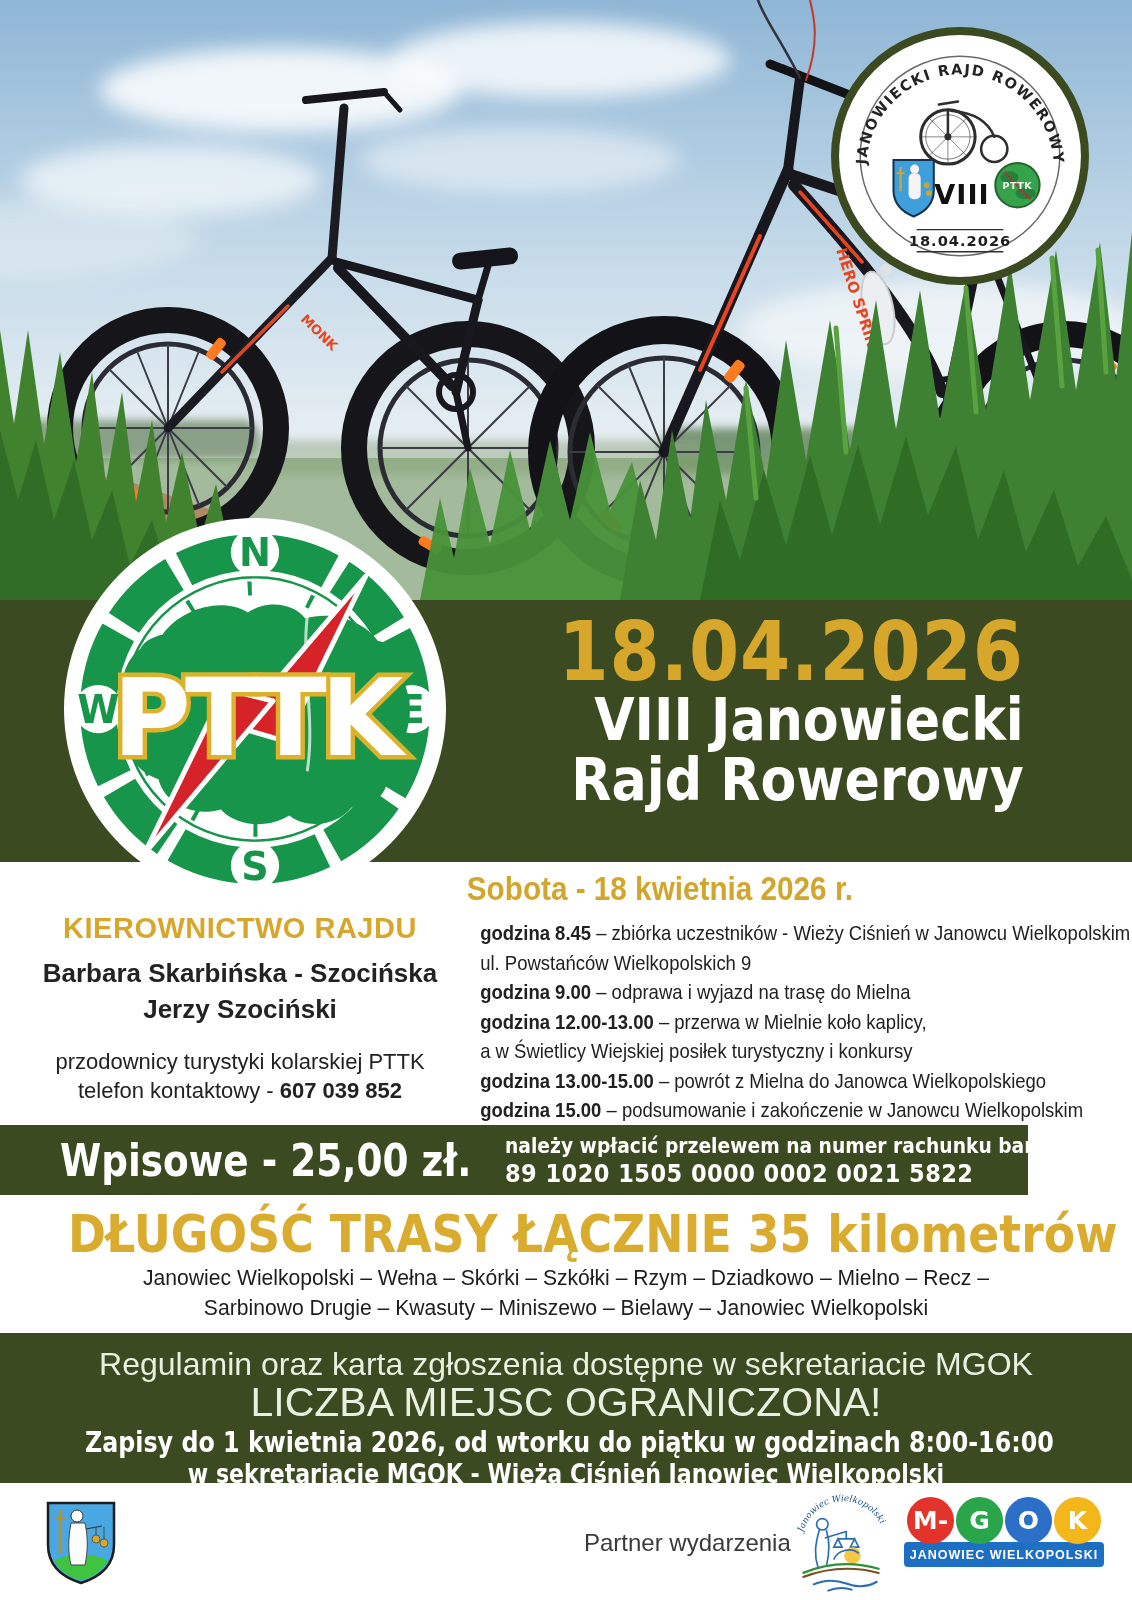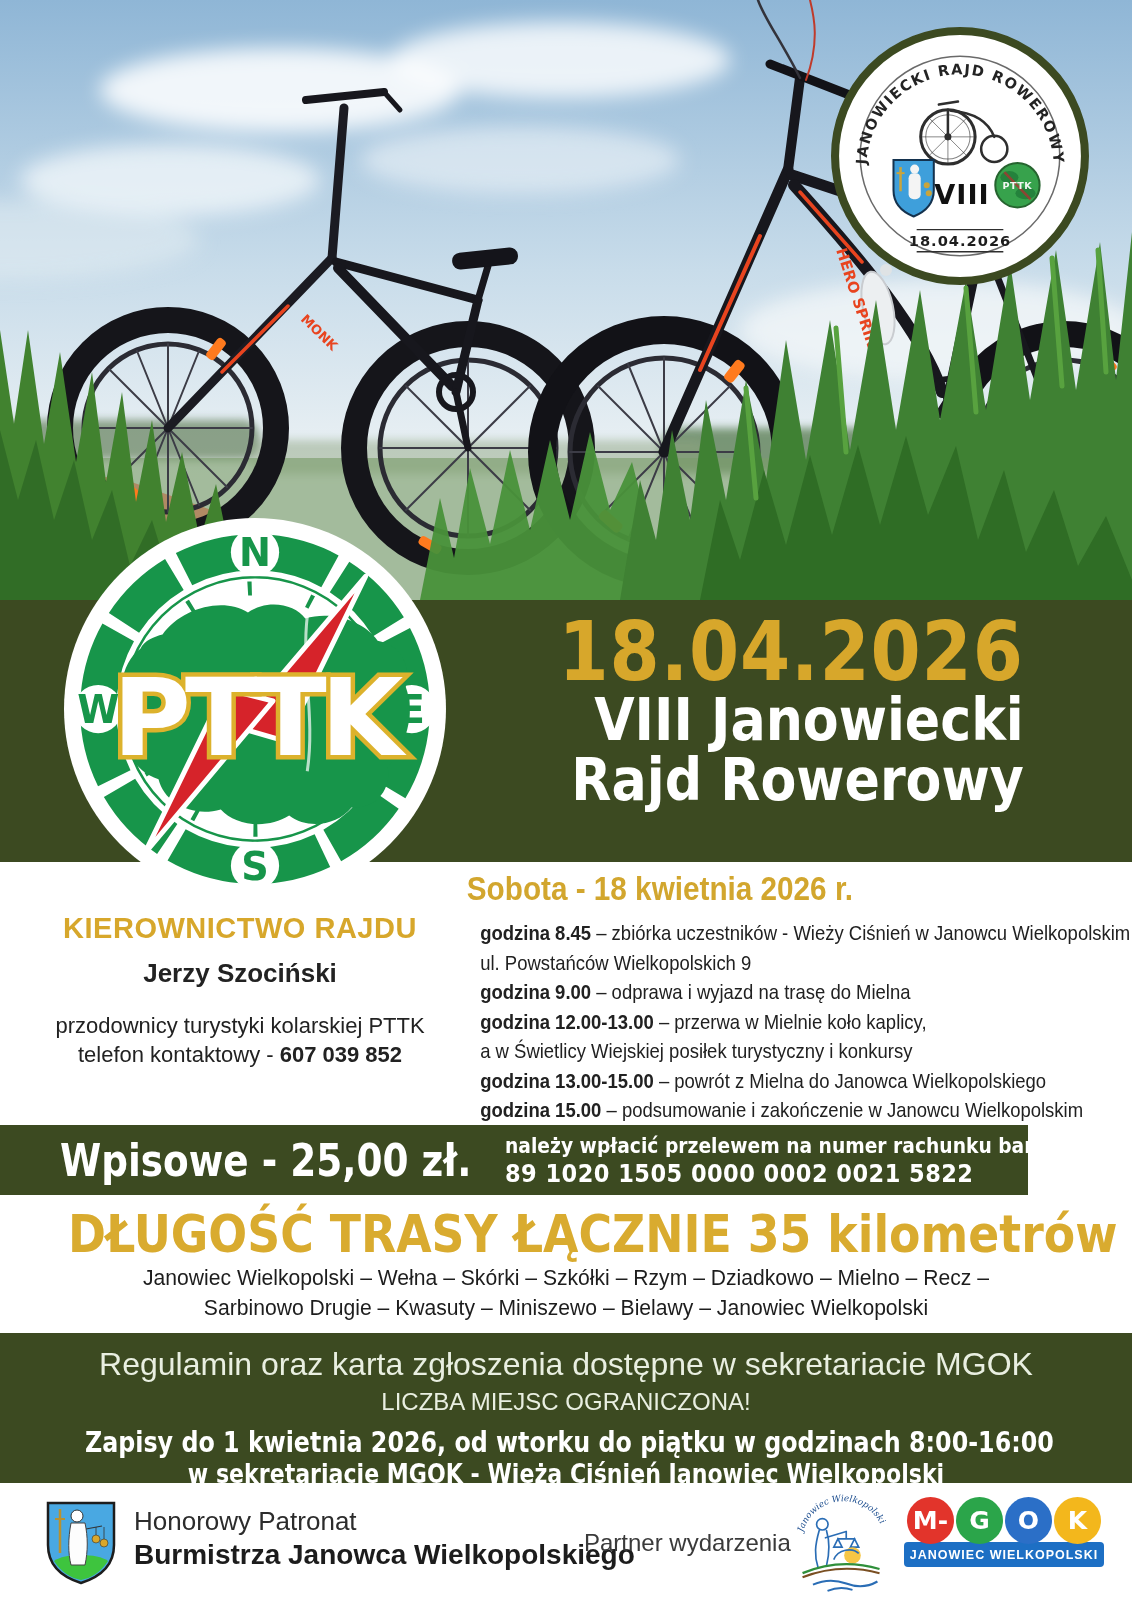--- a/index.html
+++ b/index.html
@@ -61,21 +61,21 @@
   
   .sect-route{position:absolute;left:0;top:1195px;width:1132px;height:98px;background:#fff;text-align:center;}
   .route-head{
     margin-top:10px;font-family:"DejaVu Sans",sans-serif;font-weight:bold;font-size:52px;line-height:58px;
     color:#d9ab2f;white-space:nowrap;transform:scaleX(.88);transform-origin:center;
   }
   .route-line{font-size:22px;line-height:30px;color:#1d1d1d;white-space:nowrap;transform:scaleX(.96);transform-origin:center;}
   
   .box-reg{position:absolute;left:0;top:1333px;width:1132px;height:150px;background:#3c4a21;text-align:center;color:#fff;}
   .reg-l1{margin-top:12px;font-size:32px;line-height:38px;font-weight:400;color:#e9efe1;white-space:nowrap;}
-  .reg-l2{font-size:24px;line-height:38px;font-weight:400;color:#e9efe1;}
+  .reg-l2{font-size:41px;line-height:38px;font-weight:400;color:#e9efe1;}
   .reg-l3{
     margin-top:6px;font-family:"DejaVu Sans",sans-serif;font-weight:bold;font-size:28px;line-height:32px;
     white-space:nowrap;transform:scaleX(.85);transform-origin:center;
   }
   .reg-l4{
     font-family:"DejaVu Sans",sans-serif;font-weight:bold;font-size:26px;line-height:30px;
     white-space:nowrap;transform:scaleX(.85);transform-origin:center;
   }
   
   .footer{position:absolute;left:0;top:1483px;width:1132px;height:117px;background:#fff;}
@@ -307,20 +307,21 @@
         <polygon points="302,60 174,210 222,224" fill="#d6232a" stroke="#ffffff" stroke-width="5" stroke-linejoin="round"></polygon>
         <polygon points="82,336 210,184 162,172" fill="#d6232a" stroke="#ffffff" stroke-width="5" stroke-linejoin="round"></polygon>
       </g>
       <text x="192" y="238" text-anchor="middle" font-size="106" font-weight="bold" letter-spacing="-6" fill="#ffffff" stroke="#dcb22c" stroke-width="9" paint-order="stroke" style="font-family:'DejaVu Sans',sans-serif">PTTK</text>
     </svg>
   </div>
 
   <div class="sect-info">
     <div class="lead-col">
       <div class="lead-head">KIEROWNICTWO RAJDU</div>
+      <div class="lead-name">Barbara Skarbińska - Szocińska</div>
       <div class="lead-name">Jerzy Szociński</div>
       <div class="lead-role">przodownicy turystyki kolarskiej PTTK</div>
       <div class="lead-phone"><span>telefon kontaktowy - </span><b>607 039 852</b></div>
     </div>
     <div class="sched-col">
       <div class="sched-head">Sobota - 18 kwietnia 2026 r.</div>
       <div class="sched-line"><b>godzina 8.45</b><span> – zbiórka uczestników - Wieży Ciśnień w Janowcu Wielkopolskim</span></div>
       <div class="sched-line"><b></b><span>ul. Powstańców Wielkopolskich 9</span></div>
       <div class="sched-line"><b>godzina 9.00</b><span> – odprawa i wyjazd na trasę do Mielna</span></div>
       <div class="sched-line"><b>godzina 12.00-13.00</b><span> – przerwa w Mielnie koło kaplicy,</span></div>
@@ -359,24 +360,20 @@
         <line x1="16" y1="10" x2="16" y2="54" stroke="#b8912f" stroke-width="2.5"></line>
         <line x1="11" y1="20" x2="21" y2="20" stroke="#b8912f" stroke-width="2"></line>
         <circle cx="33" cy="17" r="6" fill="#ffffff" stroke="#333" stroke-width="1"></circle>
         <path d="M27,24 C24,40 24,54 27,66 L41,66 C44,52 44,38 41,24 Z" fill="#fdfdfd" stroke="#444" stroke-width="1"></path>
         <line x1="42" y1="30" x2="58" y2="27" stroke="#333" stroke-width="1.2"></line>
         <line x1="52" y1="28" x2="52" y2="38" stroke="#333" stroke-width="0.8"></line>
         <line x1="60" y1="28" x2="60" y2="42" stroke="#333" stroke-width="0.8"></line>
         <circle cx="52" cy="40" r="4" fill="#d9a72b" stroke="#333" stroke-width="0.6"></circle>
         <circle cx="60" cy="44" r="4" fill="#d9a72b" stroke="#333" stroke-width="0.6"></circle>
       </svg>
-    </div>
-    <div class="patron">
-      <div class="patron-l1">Honorowy Patronat</div>
-      <div class="patron-l2">Burmistrza Janowca Wielkopolskiego</div>
     </div>
     <div class="partner-label">Partner wydarzenia</div>
     <div class="partner-logo">
       <svg width="104" height="104" viewBox="0 0 100 100">
         <defs>
             <path id="scriptArc" d="M14,42 A40,40 0 0 1 90,34" fill="none"></path>
           </defs>
         <text font-size="8.5" fill="#1d4e8f" font-style="italic" style="font-family:'DejaVu Serif',serif">
           <textPath href="#scriptArc" startOffset="50%" text-anchor="middle">Janowiec Wielkopolski</textPath>
         </text>

